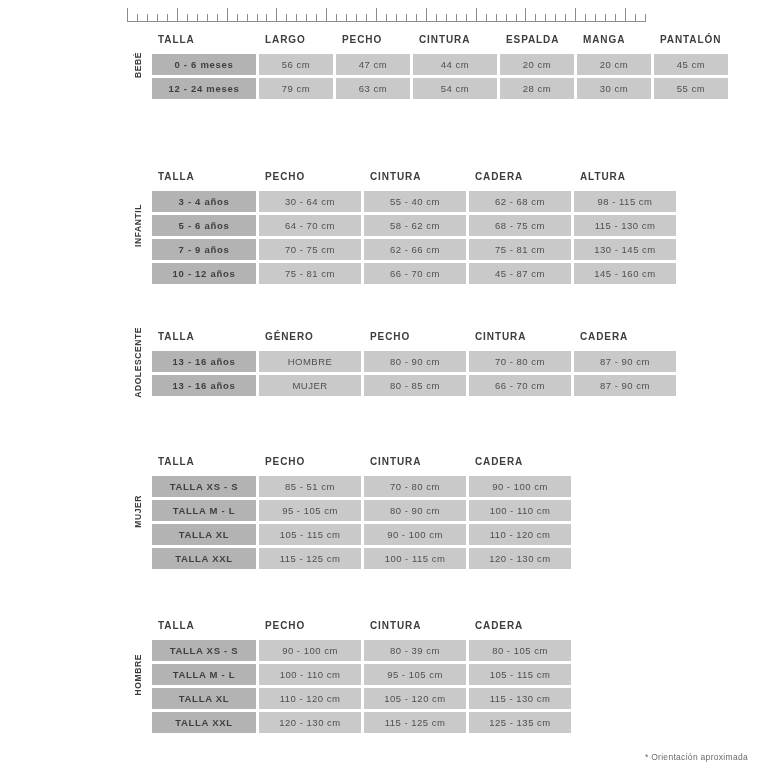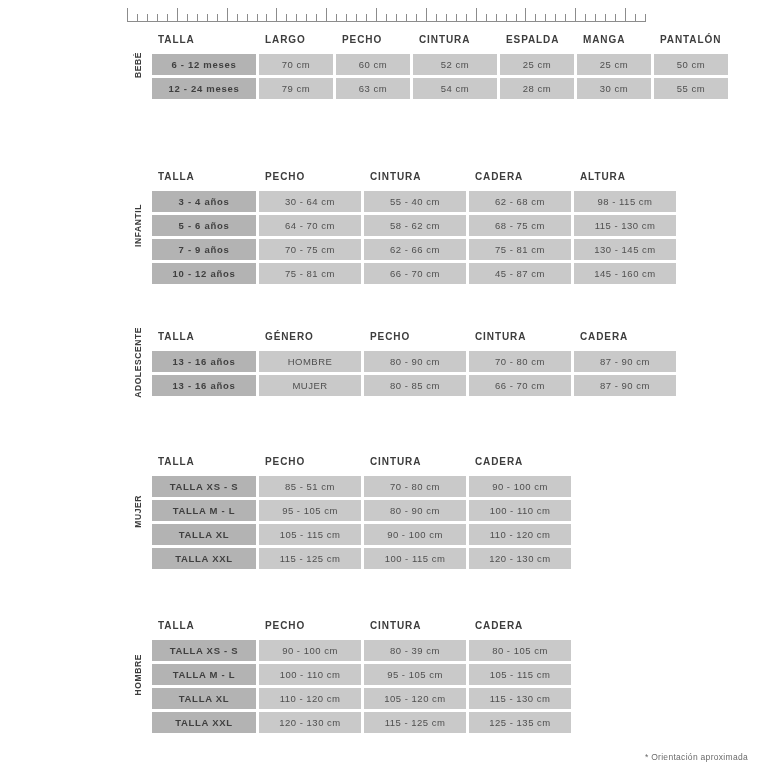--- a/index.html
+++ b/index.html
@@ -186,27 +186,27 @@
             <th style="width: 62px;">LARGO</th>
             <th style="width: 62px;">PECHO</th>
             <th style="width: 72px;">CINTURA</th>
             <th style="width: 62px;">ESPALDA</th>
             <th style="width: 62px;">MANGA</th>
             <th style="width: 62px;">PANTALÓN</th>
           </tr>
         </thead>
         <tbody>
           <tr>
-            <td class="firstcol">6 - 12 meses</td>
-            <td>70 cm</td>
-            <td>60 cm</td>
-            <td>52 cm</td>
-            <td>25 cm</td>
-            <td>25 cm</td>
-            <td>50 cm</td>
+            <td class="firstcol">0 - 6 meses</td>
+            <td>56 cm</td>
+            <td>47 cm</td>
+            <td>44 cm</td>
+            <td>20 cm</td>
+            <td>20 cm</td>
+            <td>45 cm</td>
           </tr>
           <tr>
             <td class="firstcol">12 - 24 meses</td>
             <td>79 cm</td>
             <td>63 cm</td>
             <td>54 cm</td>
             <td>28 cm</td>
             <td>30 cm</td>
             <td>55 cm</td>
           </tr>

